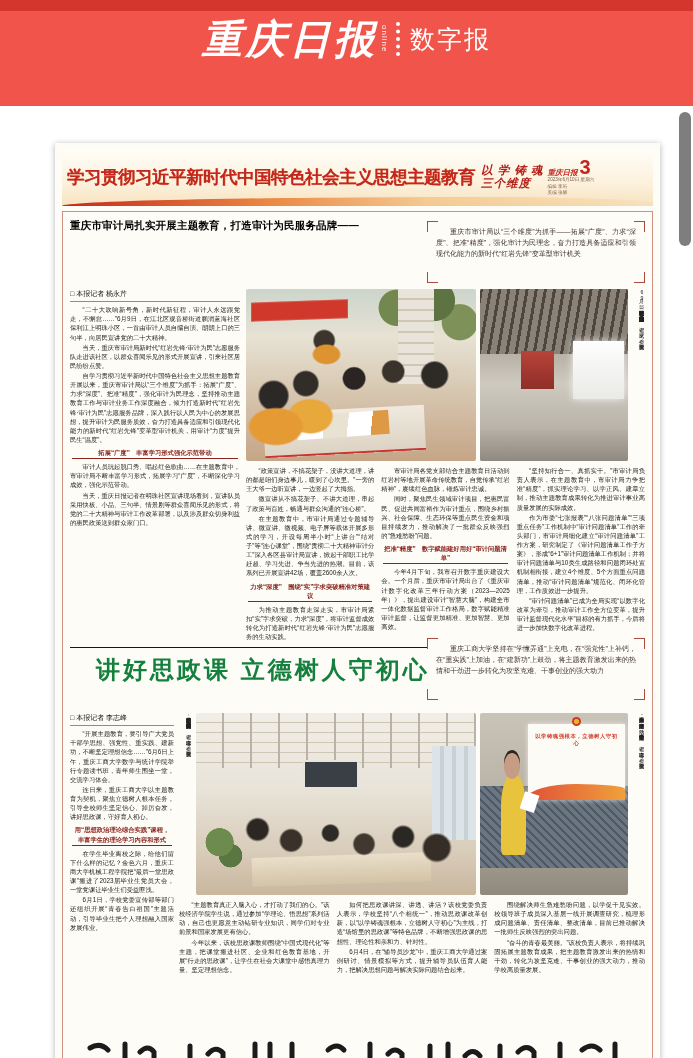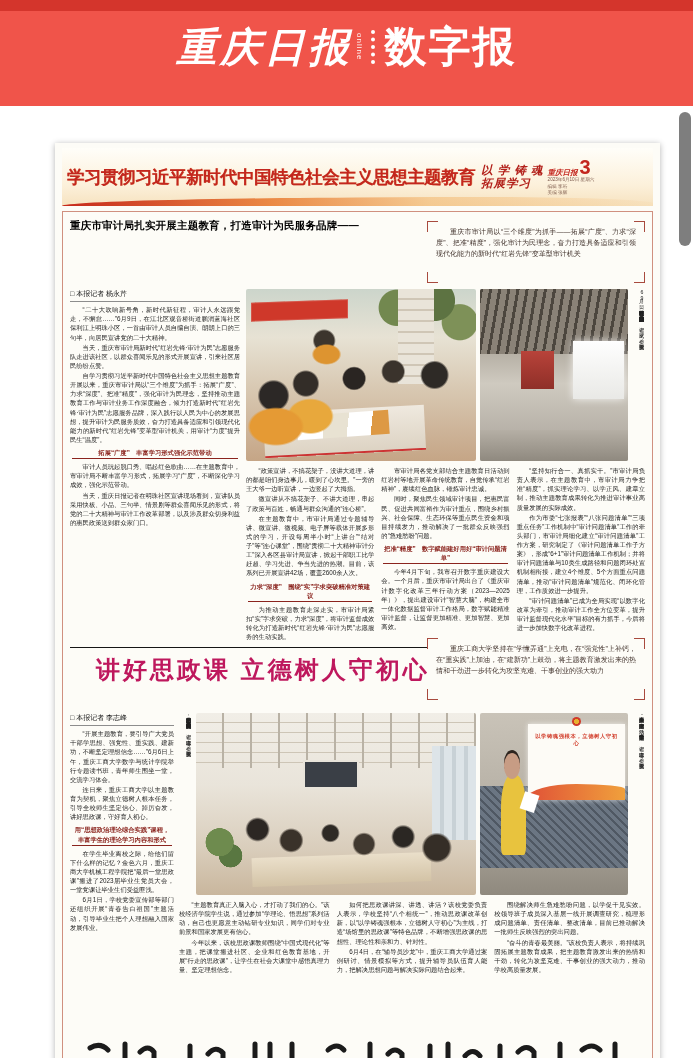--- a/index.html
+++ b/index.html
@@ -9,21 +9,21 @@
 
   
   .hdr-top { height:11px; background:#d4352c; }
   .hdr { height:95px; background:#f0544a; color:#fff; position:relative; }
   .logo-row { display:flex; justify-content:center; align-items:center; padding-top:8px; }
   .masthead { font-family:"DejaVu Serif","Liberation Serif",serif; font-style:italic;
               font-weight:bold; font-size:40px; letter-spacing:4px; line-height:1; }
   .online-v { writing-mode:vertical-rl; font-size:8px; letter-spacing:1px; margin:0 3px 0 2px;
               align-self:center; opacity:.95; }
   .dot-sep { height:34px; border-left:4px dotted #fff; margin:0 10px 0 4px; }
-  .digital { font-size:42px; font-weight:bold; letter-spacing:2px; }
+  .digital { font-size:25px; font-weight:normal; letter-spacing:2px; }
   .url-row { display:flex; justify-content:center; align-items:center; gap:8px; margin-top:7px;
              font-size:14px; letter-spacing:2px; }
   .url-dash { width:52px; border-top:2px solid #fff; opacity:.9; }
 
   
   .scrollbar { position:absolute; right:2px; top:112px; width:12px; height:134px;
                background:#7e7e7e; border-radius:7px; }
 
   
   .page { position:absolute; left:55px; top:143px; width:605px; height:1056px;
@@ -47,21 +47,21 @@
   .pm-num { font-size:20px; font-weight:bold; }
   .credits { font-size:4.6px; color:#7d5b4c; line-height:1.5; margin-top:2px; }
 
   
   .frame { position:absolute; left:7px; right:7px; top:68px; bottom:24px;
            border:1px solid #d0907f; padding:7px 7px 4px; overflow:hidden; }
 
   .a-head { position:relative; }
   .kicker { font-size:10.5px; font-weight:bold; color:#000; letter-spacing:.2px; }
   .headline1 { font-size:25px; font-weight:900; letter-spacing:1px; margin:7px 0 2px 14px; color:#000; }
-  .headline2 { font-size:24px; font-weight:900; letter-spacing:3px; margin:6px 0 16px 26px; color:#be185d; }
+  .headline2 { font-size:24px; font-weight:900; letter-spacing:3px; margin:6px 0 16px 26px; color:#15803d; }
 
   .bracket-box { position:absolute; font-size:7px; line-height:1.6; color:#42332d;
                  padding:5px 9px; text-align:justify; overflow:hidden; }
   .bracket-box .txt { text-indent:2em; }
   .bk { position:absolute; width:11px; height:11px; border:0 solid #a84a3e; }
   .bk.tl { top:0; left:0; border-top-width:1.5px; border-left-width:1.5px; }
   .bk.tr { top:0; right:0; border-top-width:1.5px; border-right-width:1.5px; }
   .bk.bl { bottom:0; left:0; border-bottom-width:1.5px; border-left-width:1.5px; }
   .bk.br { bottom:0; right:0; border-bottom-width:1.5px; border-right-width:1.5px; }
   .sum1 { right:0; top:2px; width:218px; height:62px; }
@@ -206,21 +206,21 @@
 </div>
 
 <div class="scrollbar"></div>
 
 <div class="page">
 
   <div class="banner">
     <span class="banner-title">学习贯彻习近平新时代中国特色社会主义思想主题教育</span>
     <span class="slogan">
       <span style="display:block">以 学 铸 魂</span>
-      <span style="display:block">拓展学习</span>
+      <span style="display:block">三个维度</span>
     </span>
     <span class="pagemark">
       <span class="pm-top">
         <span class="pm-paper">重庆日报</span>
         <span class="pm-num">3</span>
       </span>
       <span class="credits">
         <span style="display:block">2023年6月10日 星期六</span>
         <span style="display:block">编辑 李珩</span>
         <span style="display:block">美编 张辉</span>

